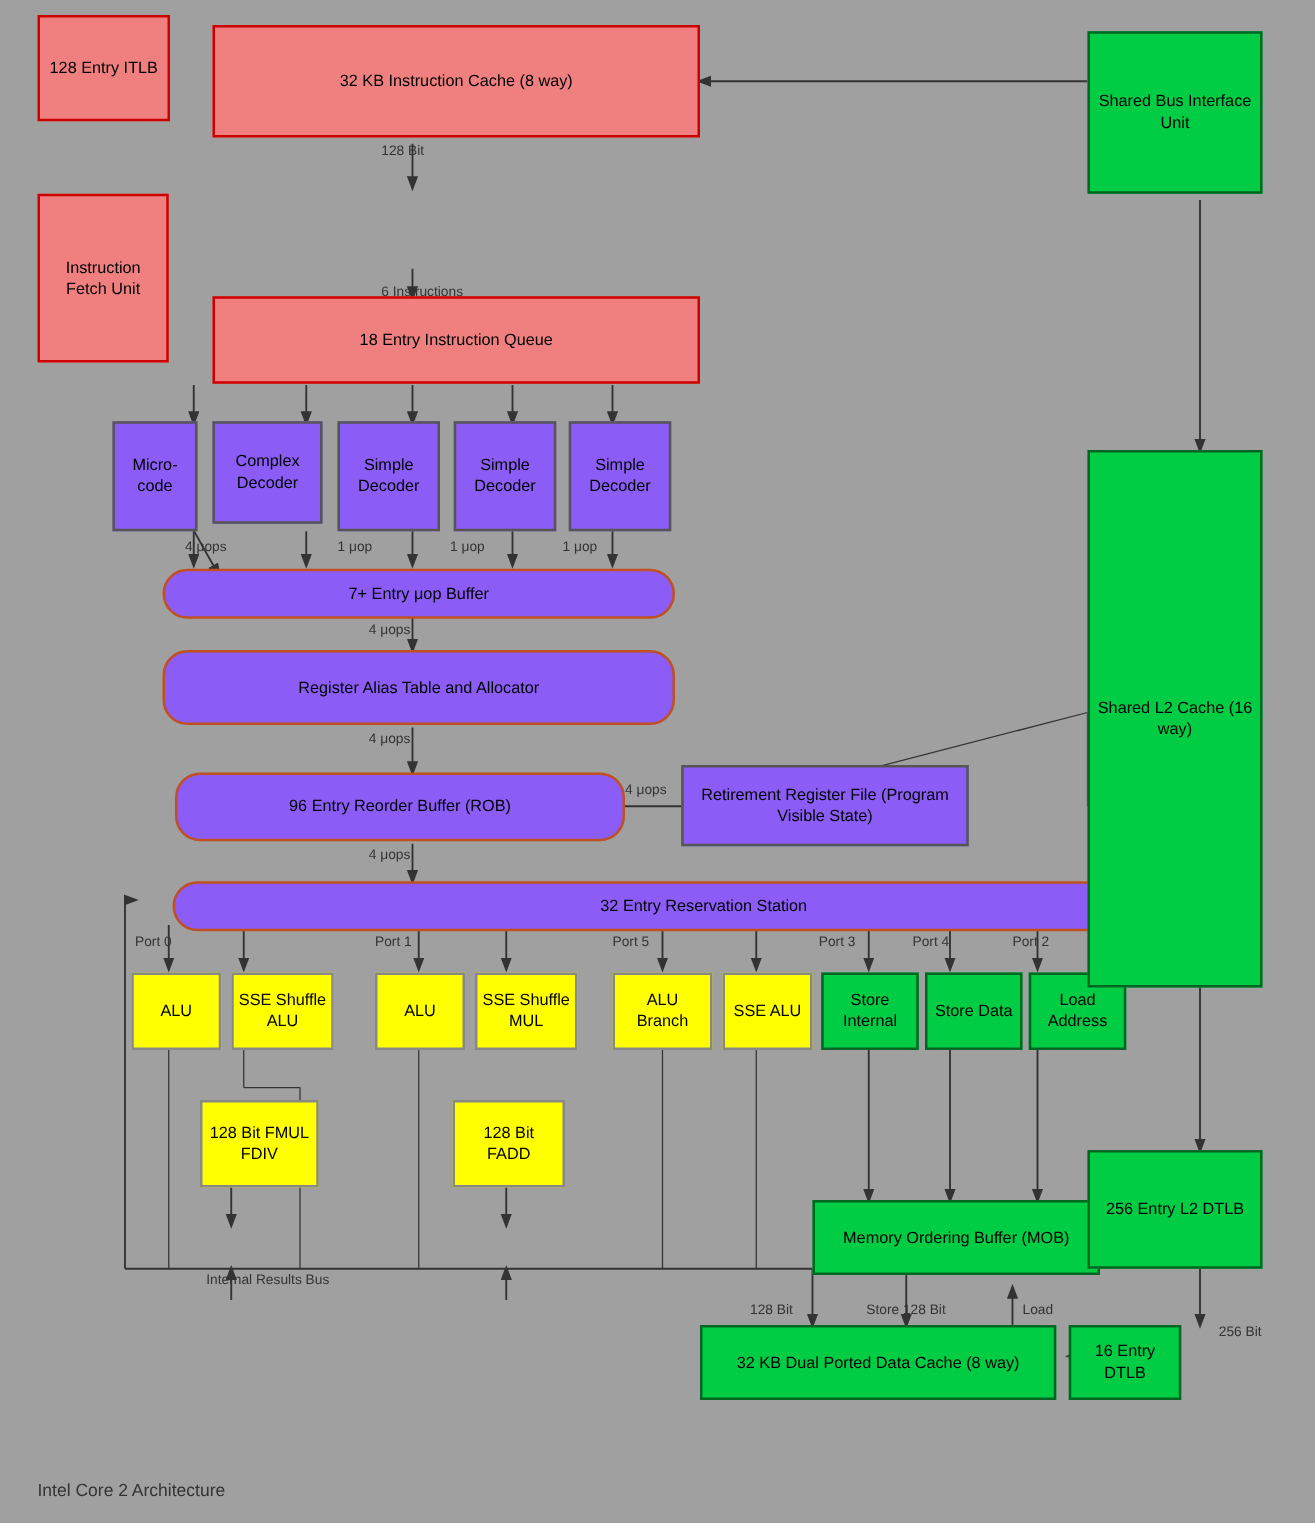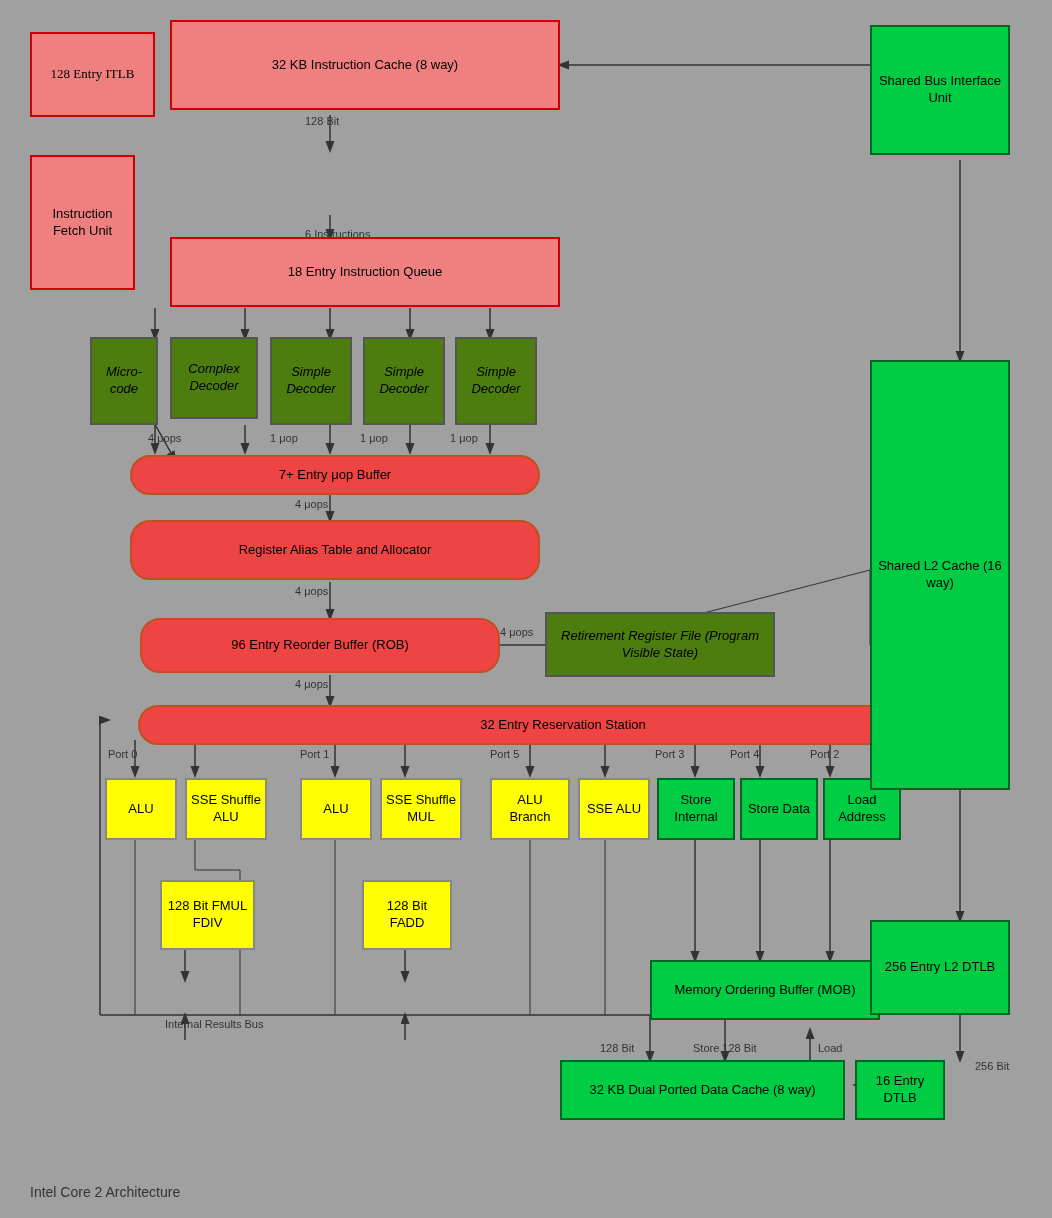--- a/index.html
+++ b/index.html
@@ -20,24 +20,24 @@
       border: 2px solid #333;
       display: flex;
       align-items: center;
       justify-content: center;
       text-align: center;
       font-size: 13px;
       line-height: 1.3;
       padding: 4px;
     }
     .pink { background: #f08080; border-color: #c00; }
-    .salmon { background: #ef4444; border-color: #c05020; border-radius: 20px; }
+    .salmon { background: #8b5cf6; border-color: #c05020; border-radius: 20px; }
     .yellow { background: #ffff00; border-color: #888; }
     .green { background: #00cc44; border-color: #006622; }
-    .white-gray { background: #4d7c0f; border-color: #555; font-style: italic; }
+    .white-gray { background: #8b5cf6; border-color: #555; }
     .label {
       position: absolute;
       font-size: 11px;
       color: #333;
       text-align: center;
     }
     .footer-label {
       position: absolute;
       bottom: 18px;
       left: 30px;
@@ -149,21 +149,21 @@
     <line x1="870" y1="570" x2="580" y2="645" stroke="#333" stroke-width="1" marker-end="url(#arr)"></line>
 
     <line x1="870" y1="570" x2="870" y2="645" stroke="#333" stroke-width="1"></line>
 
     <line x1="100" y1="1015" x2="100" y2="720" stroke="#333" stroke-width="1.5"></line>
     <line x1="100" y1="720" x2="108" y2="720" stroke="#333" stroke-width="1.5" marker-end="url(#arr)"></line>
 
     <line x1="1005" y1="1085" x2="1005" y2="1085" stroke="#333" stroke-width="1"></line>
   </svg>
 
-  <div class="box pink" style="left:30px;top:32px;width:125px;height:85px;font-family:Liberation Serif, serif;">
+  <div class="box pink" style="left:30px;top:12px;width:106px;height:85px;">
     <span>128 Entry
 ITLB</span>
   </div>
 
   <div class="box pink" style="left:30px;top:155px;width:105px;height:135px;">
     <span>Instruction
 Fetch Unit</span>
   </div>
 
   <div class="box pink" style="left:170px;top:20px;width:390px;height:90px;">

